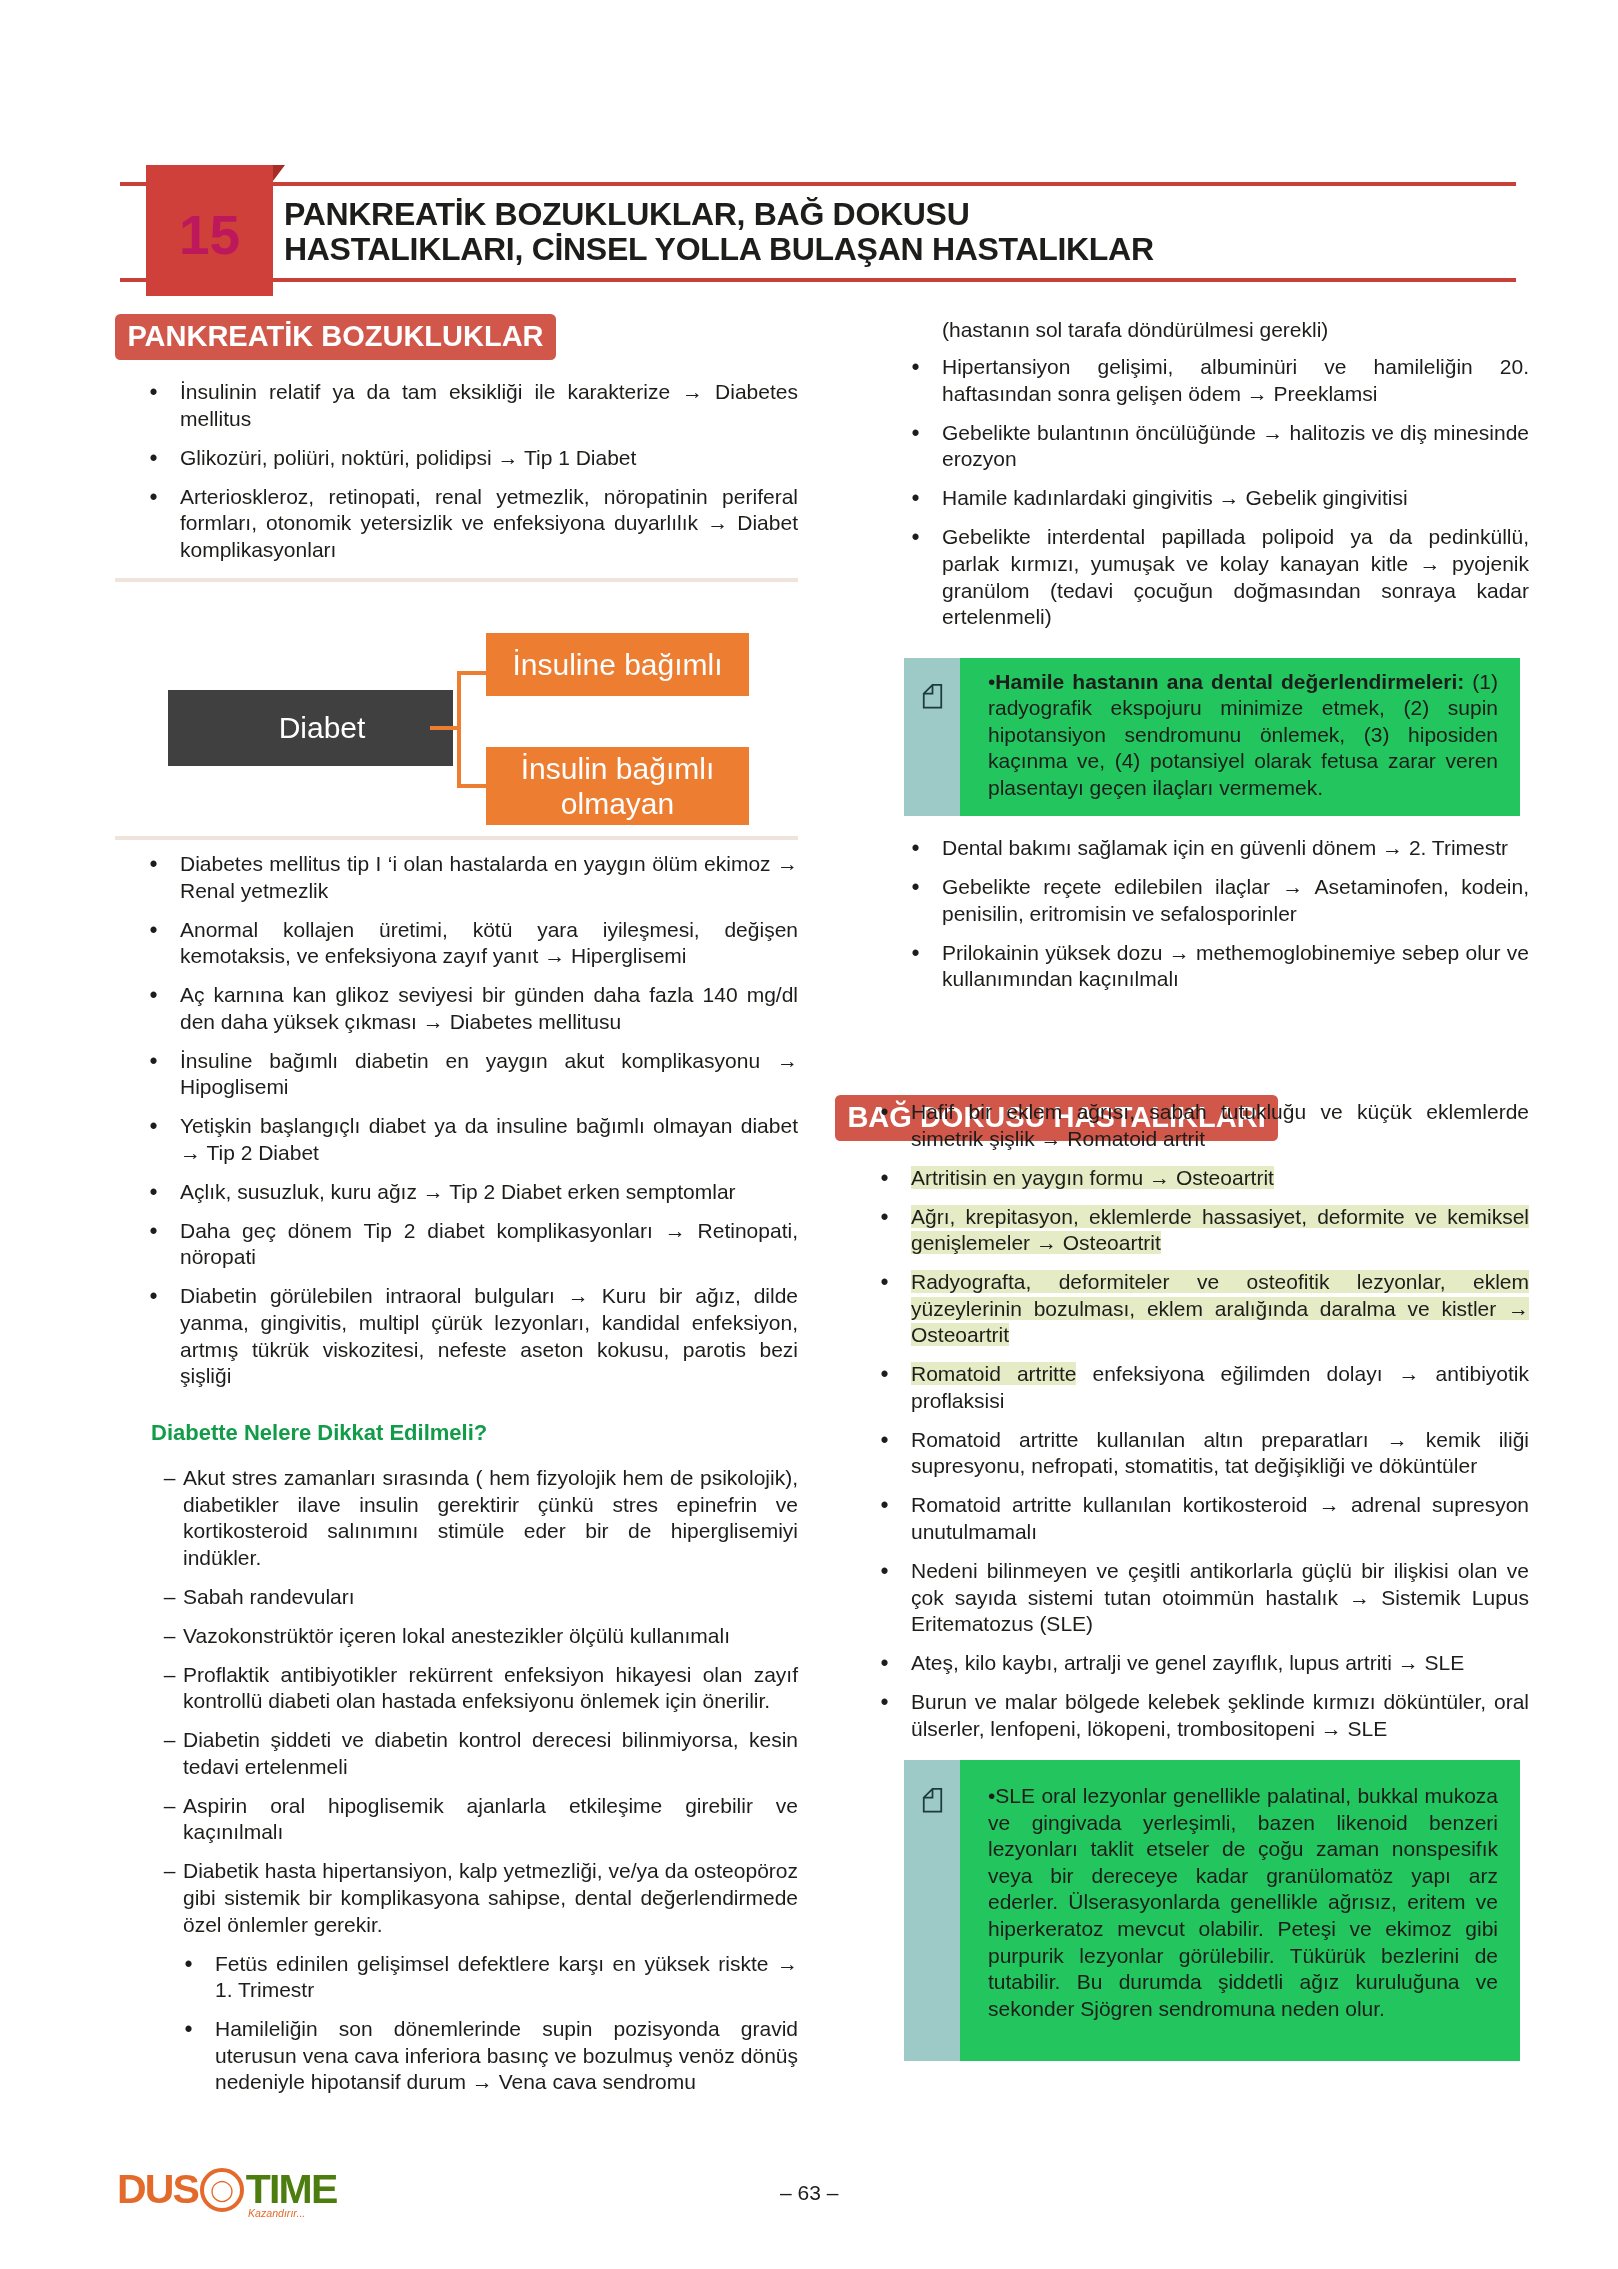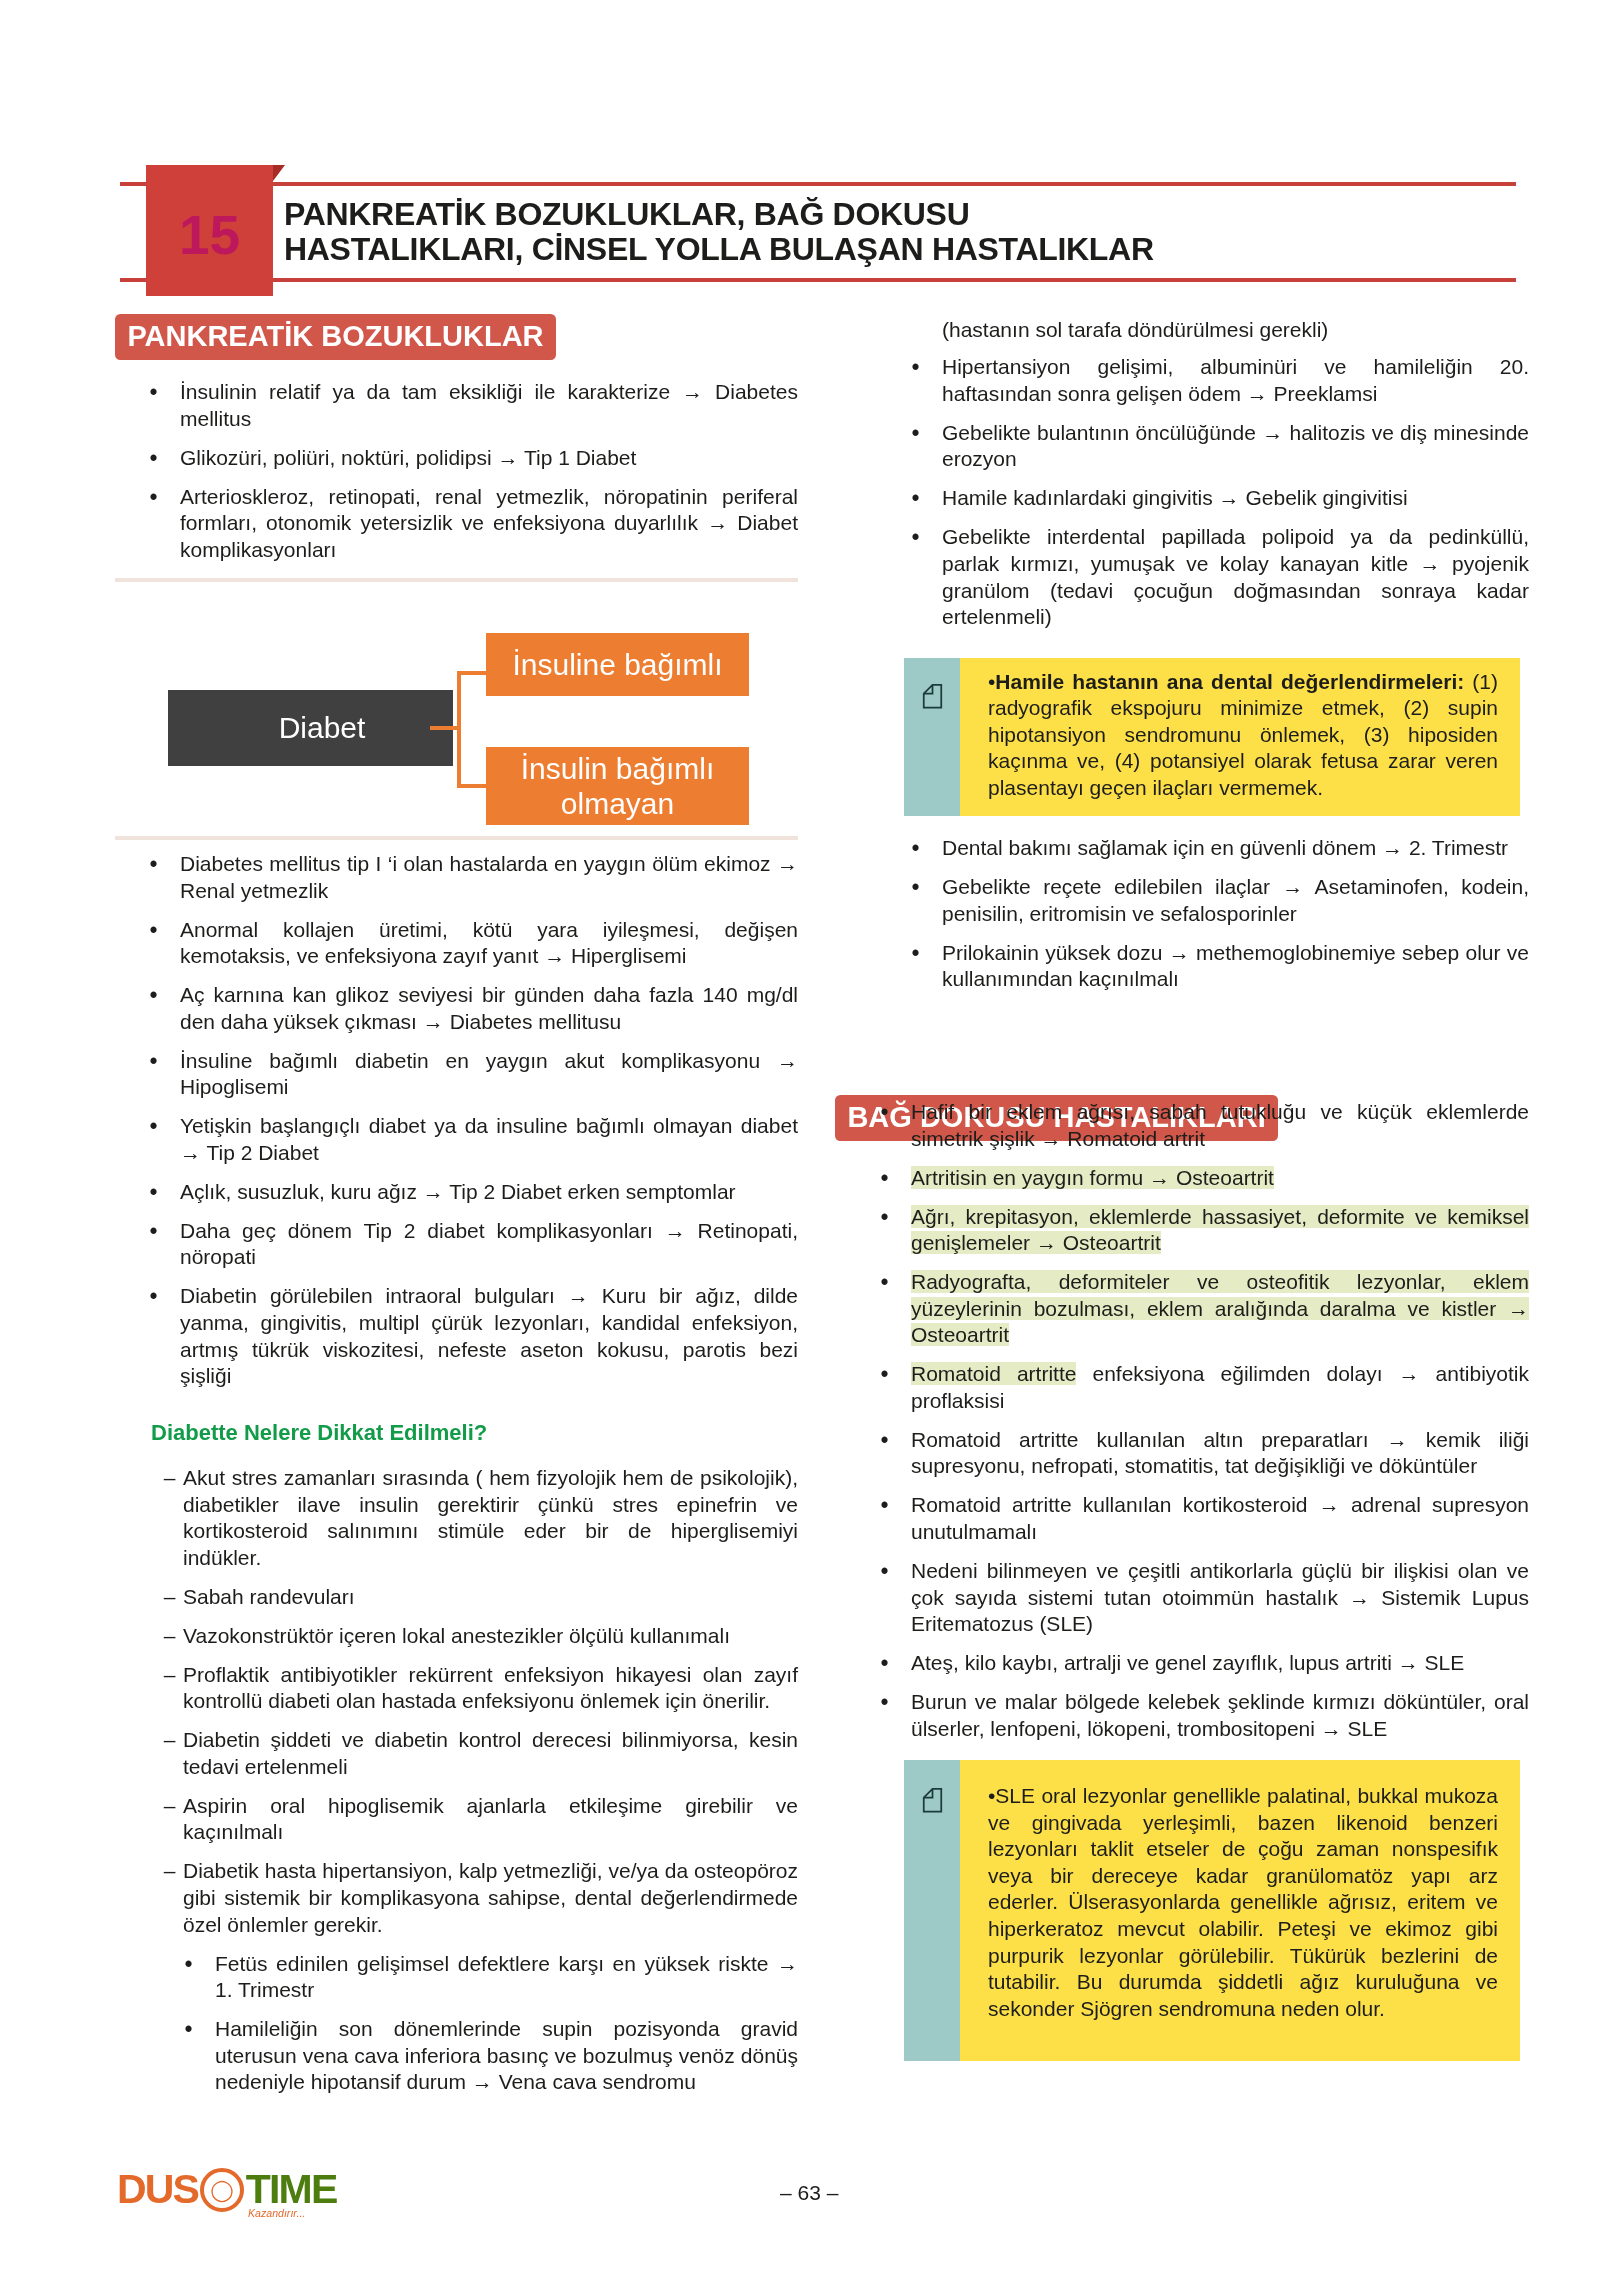--- a/index.html
+++ b/index.html
@@ -39,21 +39,21 @@
   
   .diag-blue { position: absolute; left: 168px; top: 690px; width: 262px; height: 76px; background: #404040; color: #fff; font-size: 30px; display: flex; align-items: center; justify-content: center; padding-left: 23px; }
   .diag-or { position: absolute; left: 486px; width: 263px; background: #ed7d31; color: #fff; font-size: 30px; display: flex; align-items: center; justify-content: center; text-align: center; line-height: 35px; }
   .diag-or.a { top: 633px; height: 63px; }
   .diag-or.b { top: 747px; height: 78px; }
   .conn { position: absolute; background: #ed7d31; }
 
   .sub-head { position: absolute; left: 151px; top: 1420px; color: #129b48; font-weight: bold; font-size: 22px; }
 
   
-  .note { position: absolute; left: 904px; width: 616px; background: #fde047; }
+  .note { position: absolute; left: 904px; width: 616px; background: #22c55e; }
   .note .strip { position: absolute; left: 0; top: 0; bottom: 0; width: 56px; background: #9dcac6; }
   .note .ico { position: absolute; left: 17.7px; top: 25px; width: 21px; height: 26.6px; }
   .note .txt { position: absolute; left: 84px; right: 22px; font-size: 21px; line-height: 26.6px; text-align: justify; }
   .note .txt b { font-weight: bold; }
 
   
   .logo { position: absolute; left: 117px; top: 2163px; height: 53px; display: flex; align-items: center; }
   .logo .dus { color: #e46a2b; font-weight: bold; font-size: 41px; letter-spacing: -1.8px; }
   .logo .tooth { width: 44px; height: 44px; border-radius: 50%; border: 4.4px solid #e46a2b; box-sizing: border-box; margin: 0 1.8px; display: flex; align-items: center; justify-content: center; color: #e46a2b; font-size: 21px; }
   .logo .time { color: #4d7c0f; font-weight: bold; font-size: 41px; letter-spacing: -1.8px; }

